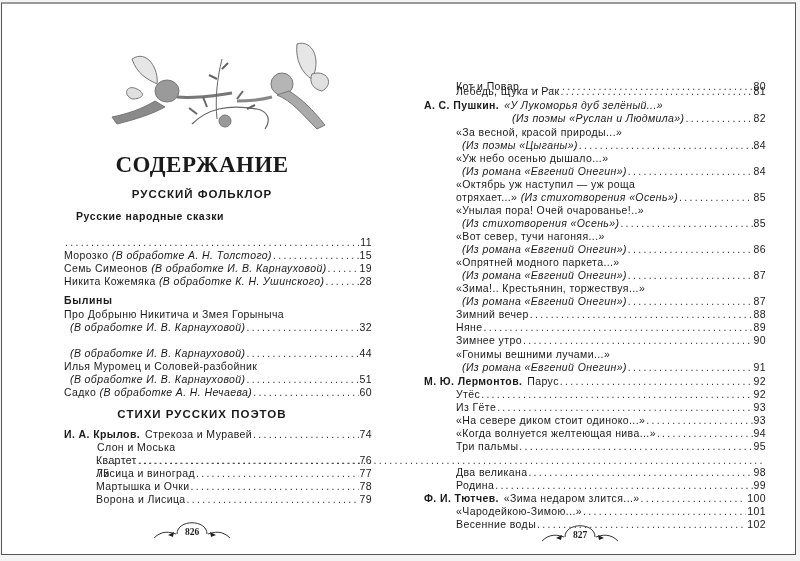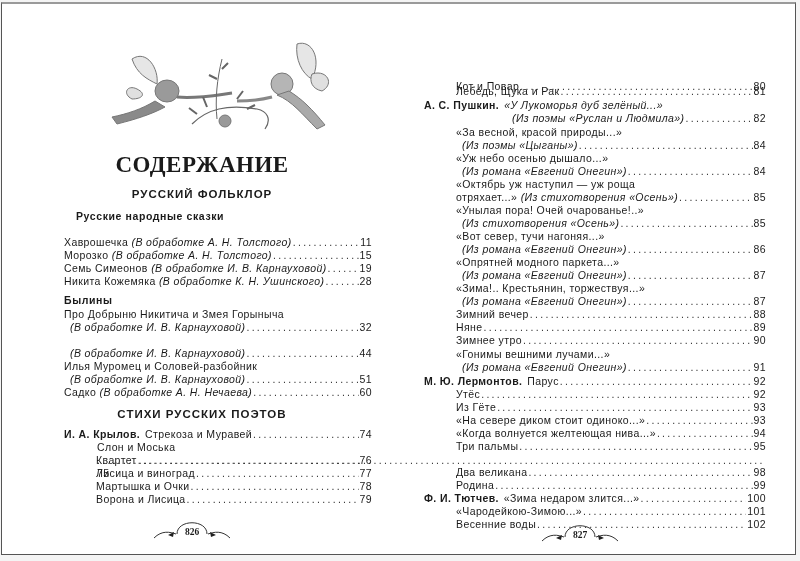--- a/index.html
+++ b/index.html
@@ -88,21 +88,20 @@
       </g>
     </svg>
 
     <div class="title">СОДЕРЖАНИЕ</div>
 
     <div class="section-head" style="top:184px;">РУССКИЙ ФОЛЬКЛОР</div>
 
     <div class="sub-head" style="left:62px; top:206px;margin-left:12px;">Русские народные сказки</div>
 
     <div class="entry" style="left:62px; top:232px; width:308px;">
-      <span class="txt"><span>Хаврошечка</span> <i>(В обработке А. Н. Толстого)</i></span>
       <span class="dots"></span>
       <span class="num">11</span>
     </div>
     <div class="entry" style="left:62px; top:245px; width:308px;">
       <span class="txt"><span>Морозко</span> <i>(В обработке А. Н. Толстого)</i></span>
       <span class="dots"></span>
       <span class="num">15</span>
     </div>
     <div class="entry" style="left:62px; top:258px; width:308px;">
       <span class="txt"><span>Семь Симеонов</span> <i>(В обработке И. В. Карнауховой)</i></span>

